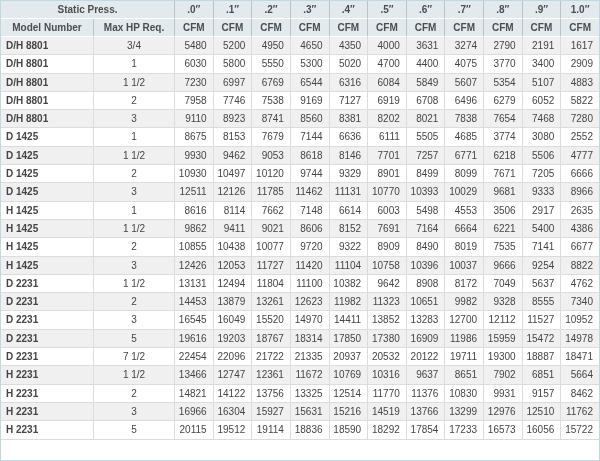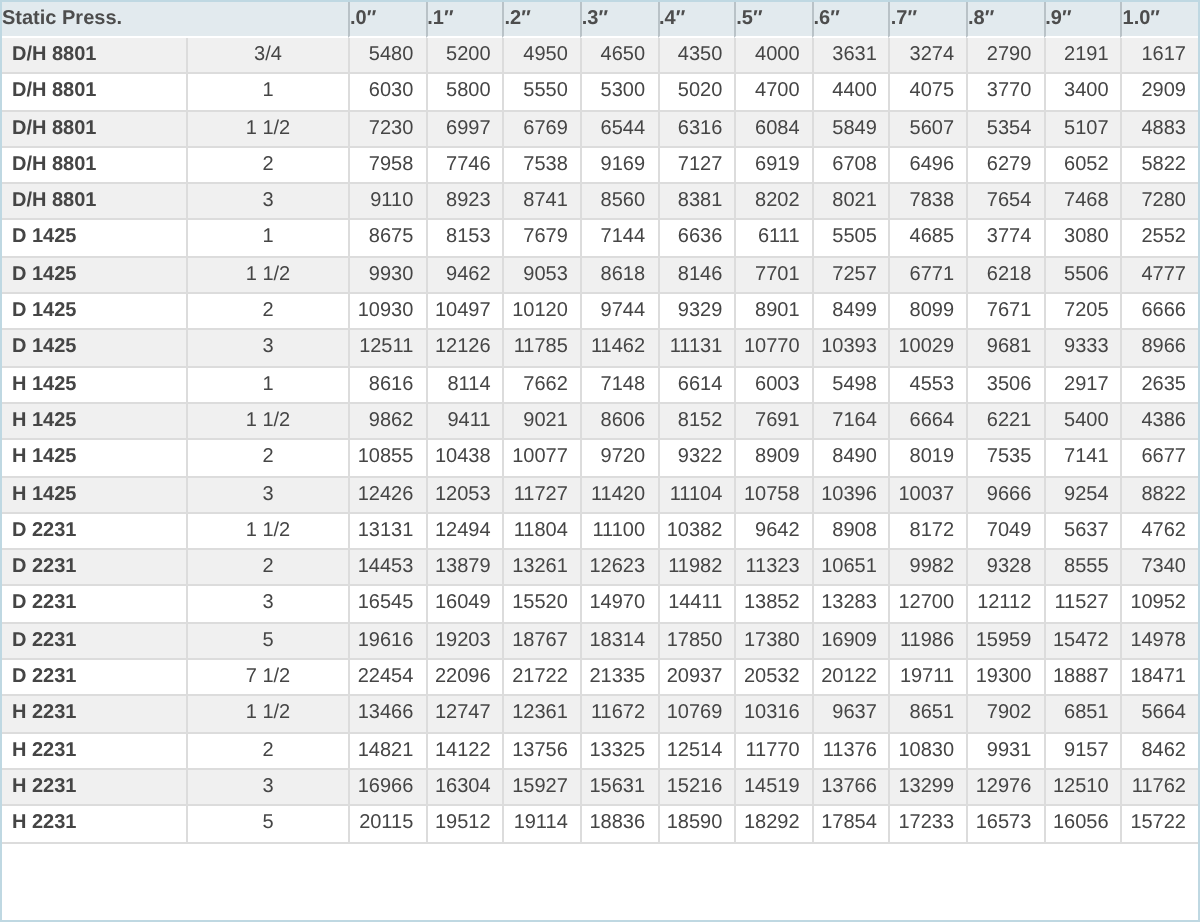--- a/index.html
+++ b/index.html
@@ -34,21 +34,21 @@
     border-spacing: 0;
     table-layout: fixed;
   }
   table.grid th {
     background: #e2eaee;
     color: #4d4d4d;
     font-size: 10px;
     font-weight: bold;
     height: 17px;
     line-height: 17px;
-    text-align: left;
+    text-align: center;
     padding: 0;
     border-left: 1px solid #b9c2c7;
     border-bottom: 1px solid #ffffff;
     overflow: hidden;
     white-space: nowrap;
   }
   table.grid th:first-child { border-left: none; }
   table.grid td {
     font-size: 10px;
     color: #454545;
@@ -85,20 +85,36 @@
           <th>.1″</th>
           <th>.2″</th>
           <th>.3″</th>
           <th>.4″</th>
           <th>.5″</th>
           <th>.6″</th>
           <th>.7″</th>
           <th>.8″</th>
           <th>.9″</th>
           <th>1.0″</th>
+        </tr>
+      <tr>
+        <th>Model Number</th>
+        <th>Max HP Req.</th>
+
+      <th>CFM</th>
+          <th>CFM</th>
+          <th>CFM</th>
+          <th>CFM</th>
+          <th>CFM</th>
+          <th>CFM</th>
+          <th>CFM</th>
+          <th>CFM</th>
+          <th>CFM</th>
+          <th>CFM</th>
+          <th>CFM</th>
         </tr>
     </thead>
     <tbody>
 
     <tr class="odd">
           <td class="model">D/H 8801</td>
           <td class="hp">3/4</td>
           <td>5480</td>
           <td>5200</td>
           <td>4950</td>

